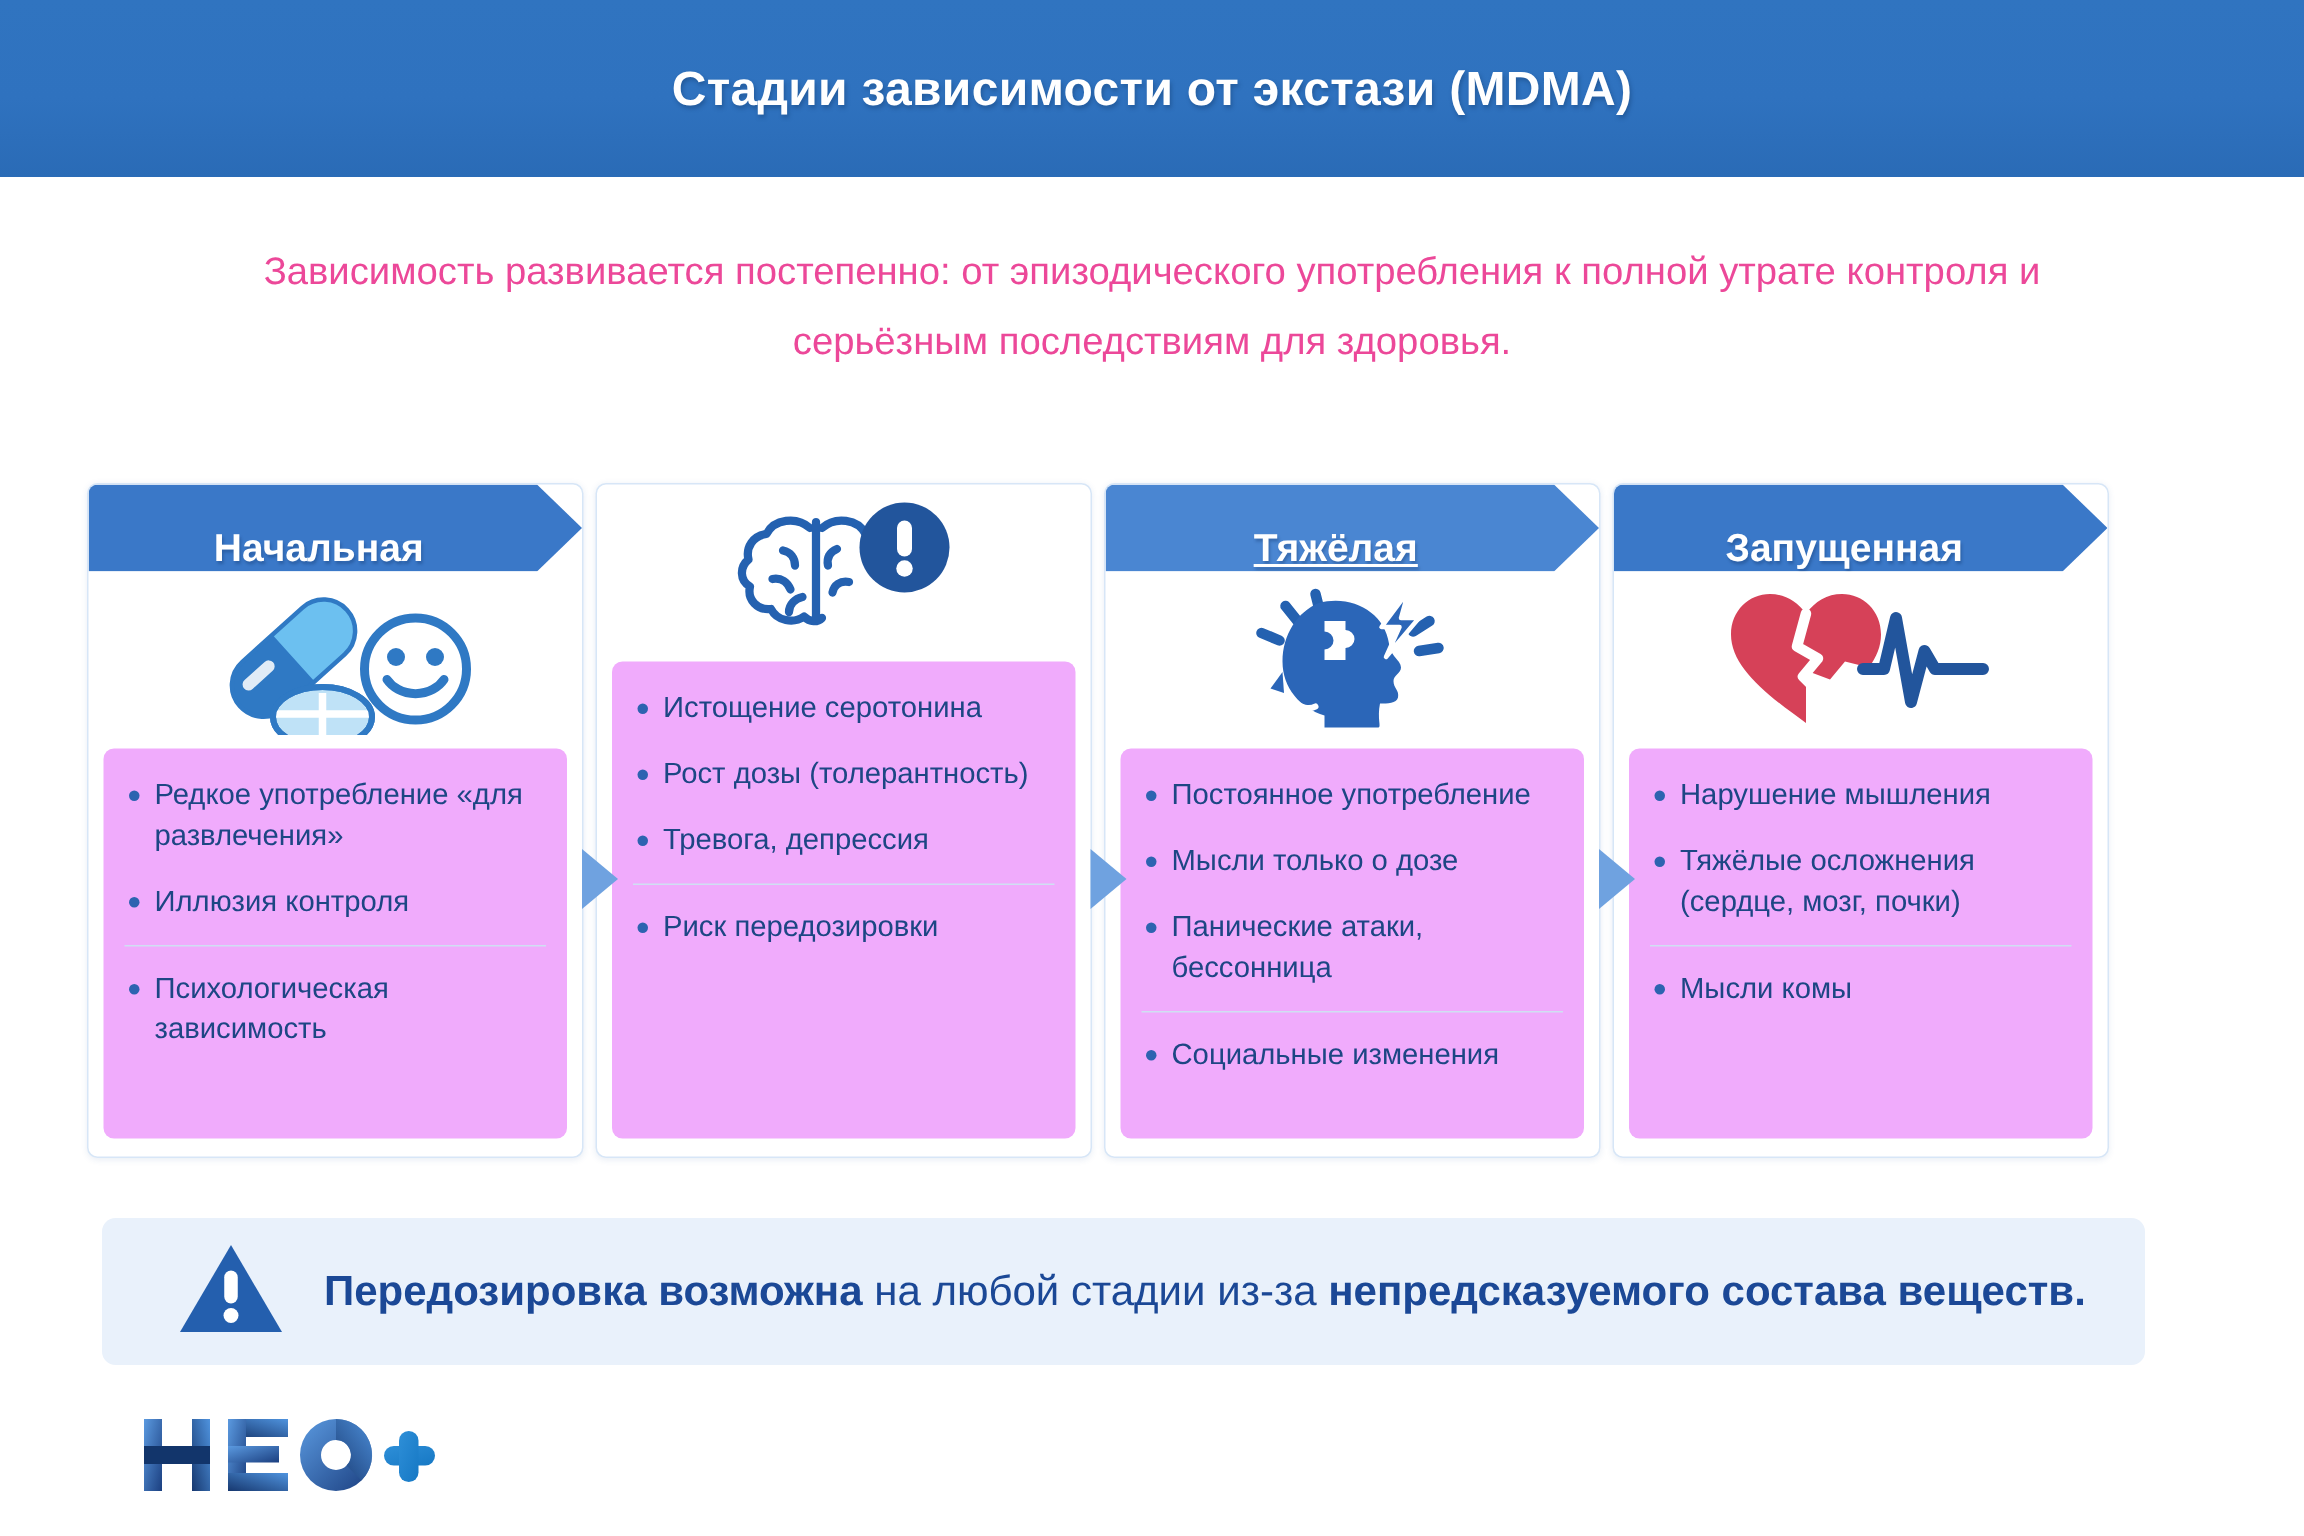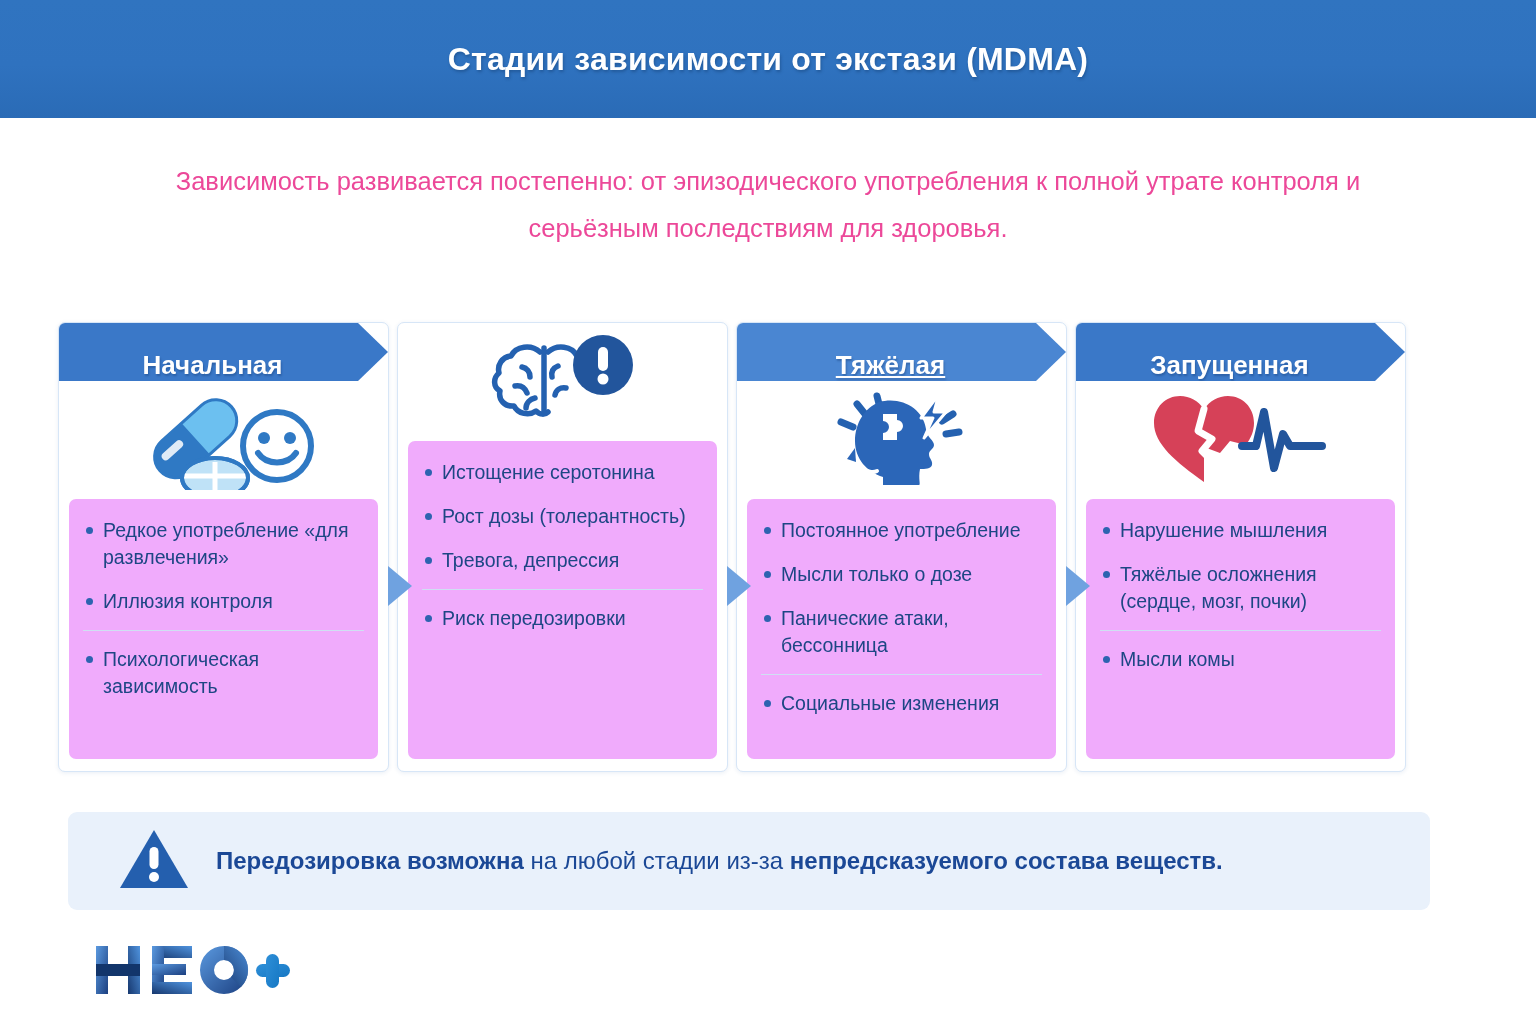--- a/index.html
+++ b/index.html
@@ -149,21 +149,21 @@
     left: 68px; top: 812px;
     width: 1362px; height: 98px;
     background: #e9f1fb;
     border-radius: 9px;
     display: flex;
     align-items: center;
     padding-left: 50px;
     gap: 26px;
   }
   .warn-text {
-    font-size: 24px;
+    font-size: 28px;
     color: #1b4896;
     line-height: 30px;
   }
   .warn-text b { font-weight: bold; }
 
   
   .logo {
     position: absolute;
     left: 92px; top: 938px;
     width: 200px; height: 64px;

